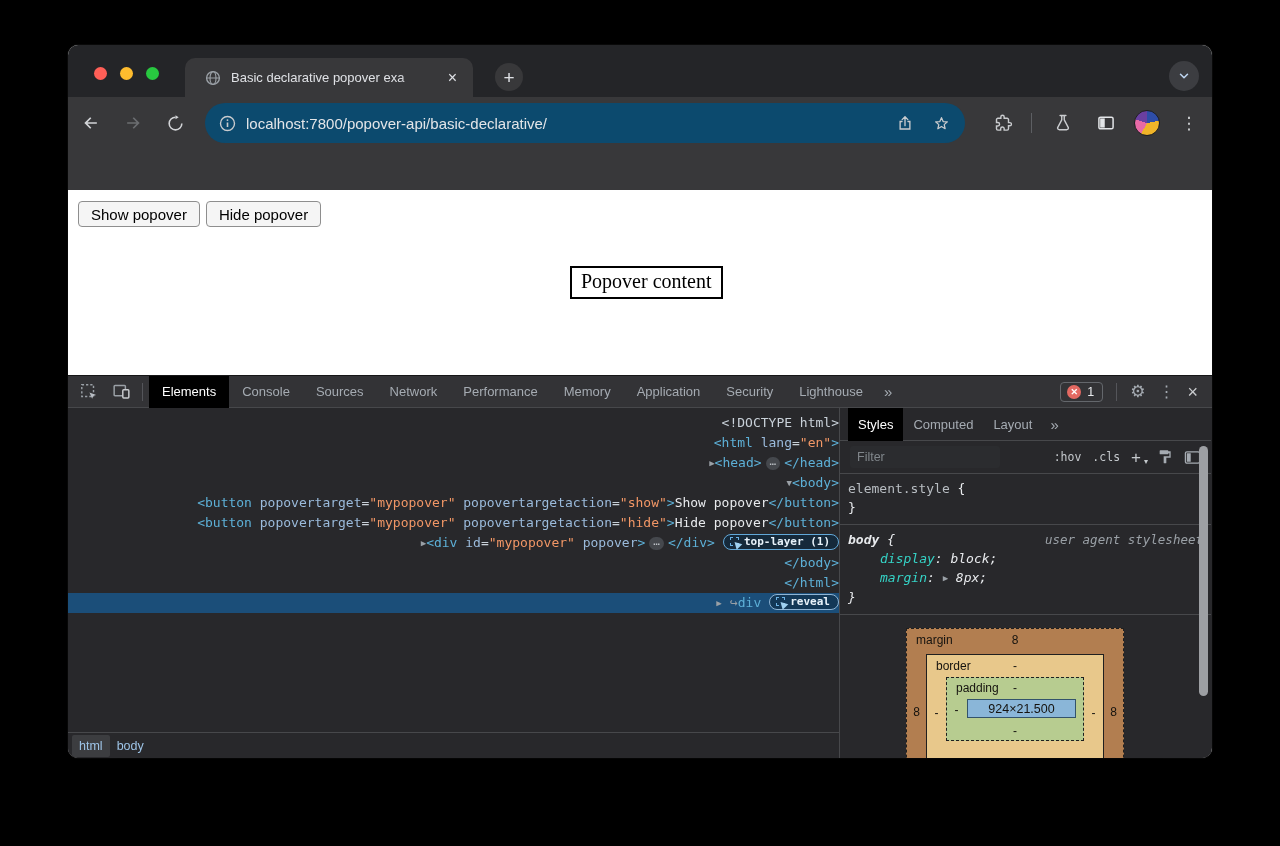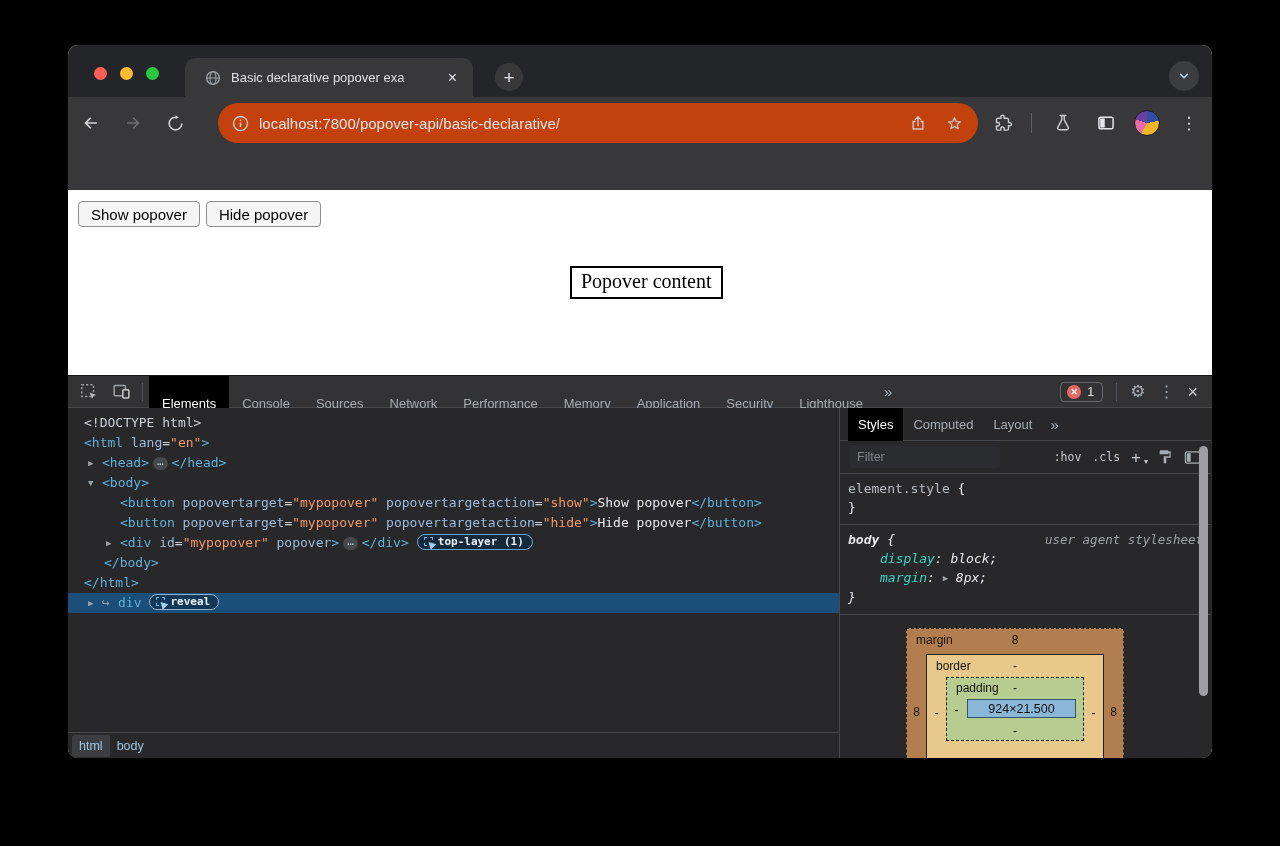--- a/index.html
+++ b/index.html
@@ -36,22 +36,22 @@
     font-size:19px; line-height:19px;
   }
   .tab-chevron {
     position:absolute; right:13px; top:16px; width:30px; height:30px; border-radius:50%;
     background:#3c3d41; display:flex; align-items:center; justify-content:center;
   }
   
   .toolbar { height:93px; background:#38383a; position:relative; }
   .nav-btn { position:absolute; top:10px; width:32px; height:32px; display:flex; align-items:center; justify-content:center; }
   .urlbar {
-    position:absolute; left:150px; top:6px; width:760px; height:40px; border-radius:20px;
-    background:#c2410c; display:flex; align-items:center; padding:8px 14px;
+    position:absolute; left:137px; top:6px; width:760px; height:40px; border-radius:20px;
+    background:#0c4a6e; display:flex; align-items:center; padding:8px 14px;
   }
   .url-text { color:#e3e5e8; font-size:15px; margin-left:10px; white-space:nowrap; flex:1; }
   .urlbar .in-icon { flex:none; margin-left:18px; }
   .tb-abs { position:absolute; top:6px; height:40px; display:flex; align-items:center; justify-content:center; }
   .tb-divider { width:1px; height:20px; background:#5d5f63; }
   .avatar {
     width:26px; height:26px; border-radius:50%;
     background:conic-gradient(#2e4da7 0 22%, #f0b429 22% 58%, #e86aa6 58% 80%, #6a3fa0 80% 100%);
     border:1px solid #1d1e20;
   }
@@ -66,32 +66,32 @@
   .btn-row { position:absolute; left:10px; top:11px; display:flex; gap:6px; }
   .popover-box {
     position:absolute; left:502px; top:76px; border:2px solid #000; background:#fff;
     font-family:"Liberation Serif", serif; font-size:20px; color:#000; padding:2px 9px 4px;
   }
   
   .devtools { height:383px; background:#28282b; border-top:1px solid #161617; display:flex; flex-direction:column; }
   .dt-toolbar { height:32px; flex:none; background:#333336; border-bottom:1px solid #47484b; display:flex; align-items:center; }
   .dt-ico { display:flex; align-items:center; justify-content:center; width:26px; height:26px; flex:none; }
   .dt-vdiv { width:1px; height:18px; background:#54555a; margin:0 6px 0 8px; flex:none; }
-  .dt-tab { padding:12px 13px; height:32px; line-height:32px; font-size:13px; color:#a5abb2; white-space:nowrap; }
+  .dt-tab { padding:0 13px; height:32px; line-height:32px; font-size:13px; color:#a5abb2; white-space:nowrap; }
   .dt-tab.active { background:#000; color:#fff; }
   .dt-more { color:#a5abb2; font-size:15px; padding:0 8px; }
   .dt-right-group { margin-left:auto; display:flex; align-items:center; gap:13px; padding-right:14px; }
   .err-badge { display:flex; align-items:center; gap:6px; border:1px solid #64676c; border-radius:4px; padding:2px 8px 2px 6px; }
   .err-circle { width:14px; height:14px; border-radius:50%; background:#e46962; color:#fff; font-size:9px; line-height:14px; text-align:center; font-weight:bold; }
   .err-count { color:#e8eaed; font-size:12.5px; }
   .gear { color:#a5abb2; font-size:17px; }
   .dots-v { color:#a5abb2; font-size:16px; }
   .dt-close { color:#c9cbce; font-size:18px; line-height:18px; }
   .dt-main { flex:1; display:flex; min-height:0; }
-  .dt-left { width:772px; flex:none; border-right:1px solid #47484b; display:flex; flex-direction:column; background:#28282b; }
+  .dt-left { width:772px; flex:none; border-right:1px solid #47484b; display:flex; flex-direction:column; background:#28282b;text-align:right; }
   .tree {
     flex:1; overflow:hidden; padding-top:5px;
     font-family:"DejaVu Sans Mono", monospace; font-size:13px; line-height:20px; color:#e8eaed;
   }
   .tree-line { height:20px; white-space:nowrap; }
   .tree-line.selected { background:#1b4e79; }
   .tok-plain { color:#c9d1d9; }
   .tok-tag   { color:#5db0d7; }
   .tok-attr  { color:#9bbbdc; }
   .tok-val   { color:#f29766; }

